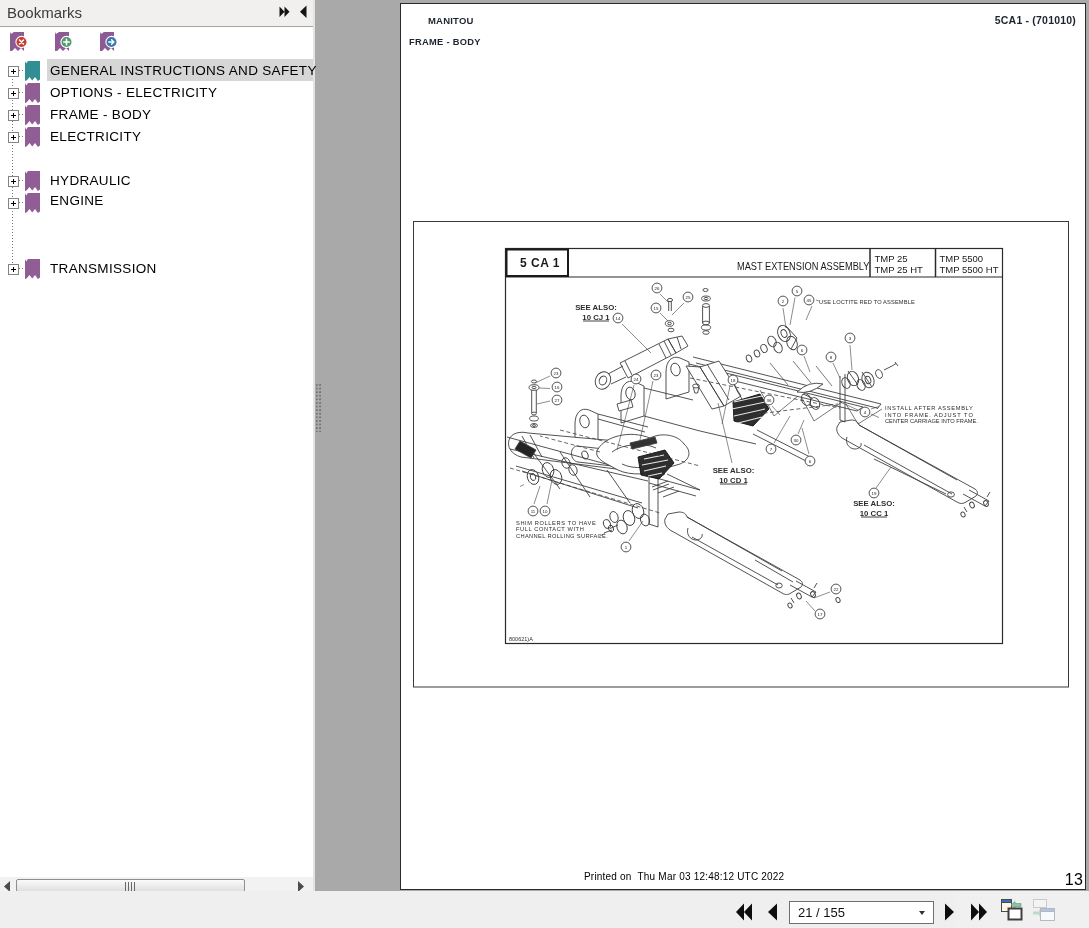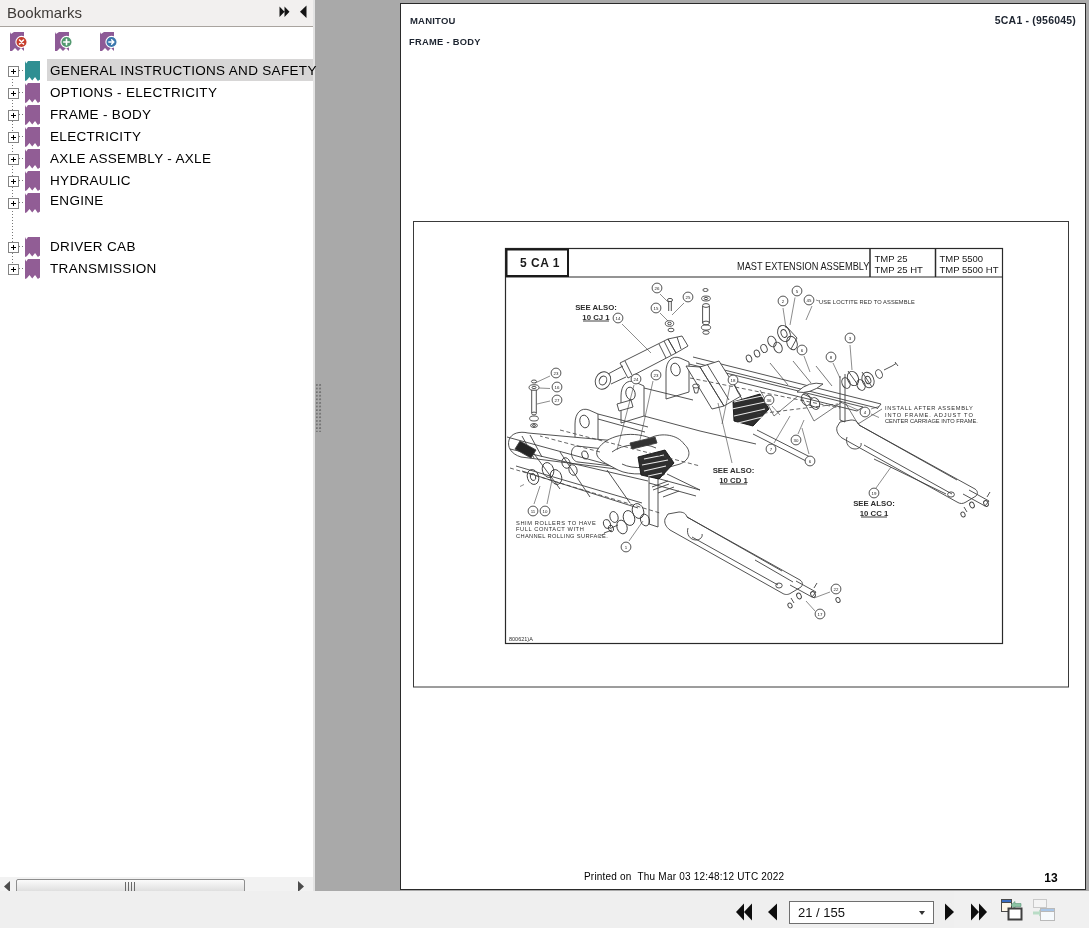--- a/index.html
+++ b/index.html
@@ -39,25 +39,25 @@
 #combo .c{position:absolute;right:8px;top:9px;width:0;height:0;border-left:3.5px solid rgba(0,0,0,0);border-right:3.5px solid rgba(0,0,0,0);border-top:4.5px solid #333}
 </style>
 </head>
 <body>
 <div id="app">
   <div id="docbg"></div>
   <div id="splitedge"></div>
   <div id="grip"></div>
 
   <div id="page">
-    <div class="hdr" style="left:9px;top:11px;font-size:9.5px">MANITOU</div>
-    <div class="hdr" style="right:9px;top:10px;font-size:10.5px">5CA1 - (956045)</div>
+    <div class="hdr" style="left:27px;top:11px;font-size:9.5px">MANITOU</div>
+    <div class="hdr" style="right:9px;top:10px;font-size:10.5px">5CA1 - (701010)</div>
     <div class="hdr" style="left:8px;top:33px;font-size:9.3px;letter-spacing:0.3px">FRAME - BODY</div>
     <div class="hdr" style="left:183px;top:867px;font-size:10px;font-weight:normal;color:#000">Printed on&nbsp;&nbsp;Thu Mar 03 12:48:12 UTC 2022</div>
-    <div class="hdr" style="right:27px;top:867px;font-size:12px;font-weight:bold;color:#000">13</div>
+    <div class="hdr" style="right:2px;top:867px;font-size:16px;font-weight:normal;color:#000">13</div>
     <svg class="abs" style="left:12px;top:217px" width="657" height="468" viewBox="413 221 657 468" fill="none">
       <rect x="413.5" y="221.5" width="655" height="465.5" stroke="#3a3a3a" stroke-width="1"></rect>
       <rect x="505.5" y="248.5" width="497" height="395" stroke="#2a2a2a" stroke-width="1.2"></rect>
 
       <line x1="505.5" y1="277" x2="1002.5" y2="277" stroke="#2a2a2a" stroke-width="1.2"></line>
       <rect x="506.5" y="249.5" width="61.5" height="26.5" stroke="#1a1a1a" stroke-width="2"></rect>
       <line x1="870" y1="248.5" x2="870" y2="277" stroke="#2a2a2a" stroke-width="1.5"></line>
       <line x1="935.5" y1="248.5" x2="935.5" y2="277" stroke="#2a2a2a" stroke-width="1.5"></line>
       <g fill="#1a1a1a" font-family="Liberation Sans, sans-serif" stroke="none">
         <text x="520" y="267" font-size="12" font-weight="bold" letter-spacing="0.5">5 CA 1</text>
@@ -393,43 +393,31 @@
         <div class="hdot" style="top:11px"></div>
         <div class="flag" style="top:2px"></div>
         <div class="lbl" style="top:4px">FRAME - BODY</div>
       </div>
     <div class="row" style="top:125px">
         <div class="pbox" style="top:6.5px"></div>
         <div class="hdot" style="top:11px"></div>
         <div class="flag" style="top:2px"></div>
         <div class="lbl" style="top:4px">ELECTRICITY</div>
       </div>
-    <div class="row" style="top:147px">
-        <div class="pbox" style="top:6.5px"></div>
-        <div class="hdot" style="top:11px"></div>
-        <div class="flag" style="top:2px"></div>
-        <div class="lbl" style="top:4px">AXLE ASSEMBLY - AXLE</div>
-      </div>
     <div class="row" style="top:169px">
         <div class="pbox" style="top:6.5px"></div>
         <div class="hdot" style="top:11px"></div>
         <div class="flag" style="top:2px"></div>
         <div class="lbl" style="top:4px">HYDRAULIC</div>
       </div>
     <div class="row" style="top:191px">
         <div class="pbox" style="top:6.5px"></div>
         <div class="hdot" style="top:11px"></div>
         <div class="flag" style="top:2px"></div>
         <div class="lbl" style="top:2px">ENGINE</div>
-      </div>
-    <div class="row" style="top:235px">
-        <div class="pbox" style="top:6.5px"></div>
-        <div class="hdot" style="top:11px"></div>
-        <div class="flag" style="top:2px"></div>
-        <div class="lbl" style="top:4px">DRIVER CAB</div>
       </div>
     <div class="row" style="top:257px">
         <div class="pbox" style="top:6.5px"></div>
         <div class="hdot" style="top:11px"></div>
         <div class="flag" style="top:2px"></div>
         <div class="lbl" style="top:4px">TRANSMISSION</div>
       </div>
     <div id="hscroll">
       <svg class="abs" style="left:3px;top:4px" width="8" height="11" viewBox="0 0 8 11">
           <path d="M7,0 L1,5.5 L7,11 Z" fill="#4c4c4c"></path>

